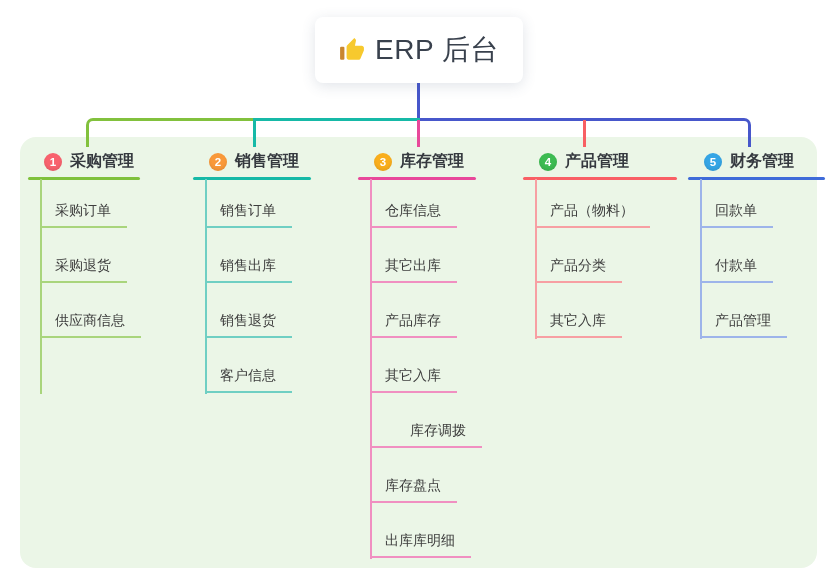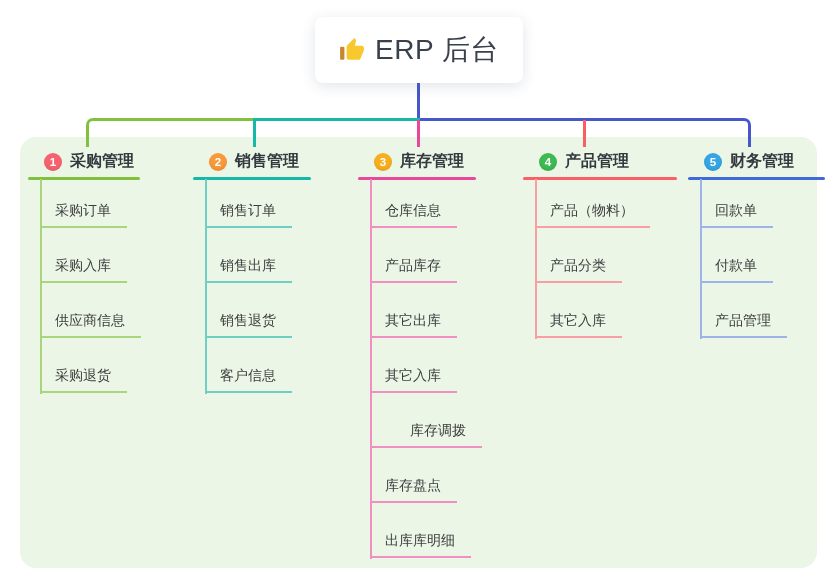--- a/index.html
+++ b/index.html
@@ -66,27 +66,24 @@
           <span class="badge" style="background: rgb(248, 98, 110);">1</span>
           <span class="branch-label">采购管理</span>
         </div>
         <div class="branch-underline" style="width: 112px; background: rgb(127, 193, 60);"></div>
         <div class="spine" style="background: rgb(169, 213, 124); height: 215px;"></div>
         <div class="children">
           <div class="child" style="border-bottom-color: rgb(169, 213, 124);">
             <span class="child-label">采购订单</span>
           </div>
           <div class="child" style="border-bottom-color: rgb(169, 213, 124);">
-            <span class="child-label">采购入库</span>
+            <span class="child-label">采购退货</span>
           </div>
           <div class="child" style="border-bottom-color: rgb(169, 213, 124);">
             <span class="child-label">供应商信息</span>
-          </div>
-          <div class="child" style="border-bottom-color: rgb(169, 213, 124);">
-            <span class="child-label">采购退货</span>
           </div>
         </div>
       </div>
       <div class="branch" style="left: 193px;">
         <div class="branch-header">
           <span class="badge" style="background: rgb(249, 153, 58);">2</span>
           <span class="branch-label">销售管理</span>
         </div>
         <div class="branch-underline" style="width: 118px; background: rgb(22, 185, 167);"></div>
         <div class="spine" style="background: rgb(111, 207, 195); height: 215px;"></div>
@@ -110,24 +107,24 @@
           <span class="badge" style="background: rgb(249, 174, 29);">3</span>
           <span class="branch-label">库存管理</span>
         </div>
         <div class="branch-underline" style="width: 118px; background: rgb(232, 72, 154);"></div>
         <div class="spine" style="background: rgb(240, 143, 193); height: 380px;"></div>
         <div class="children">
           <div class="child" style="border-bottom-color: rgb(240, 143, 193);">
             <span class="child-label">仓库信息</span>
           </div>
           <div class="child" style="border-bottom-color: rgb(240, 143, 193);">
-            <span class="child-label">产品库存</span>
+            <span class="child-label">其它出库</span>
           </div>
           <div class="child" style="border-bottom-color: rgb(240, 143, 193);">
-            <span class="child-label">其它出库</span>
+            <span class="child-label">产品库存</span>
           </div>
           <div class="child" style="border-bottom-color: rgb(240, 143, 193);">
             <span class="child-label">其它入库</span>
           </div>
           <div class="child" style="border-bottom-color: rgb(240, 143, 193); padding-left: 40px;">
             <span class="child-label">库存调拨</span>
           </div>
           <div class="child" style="border-bottom-color: rgb(240, 143, 193);">
             <span class="child-label">库存盘点</span>
           </div>

